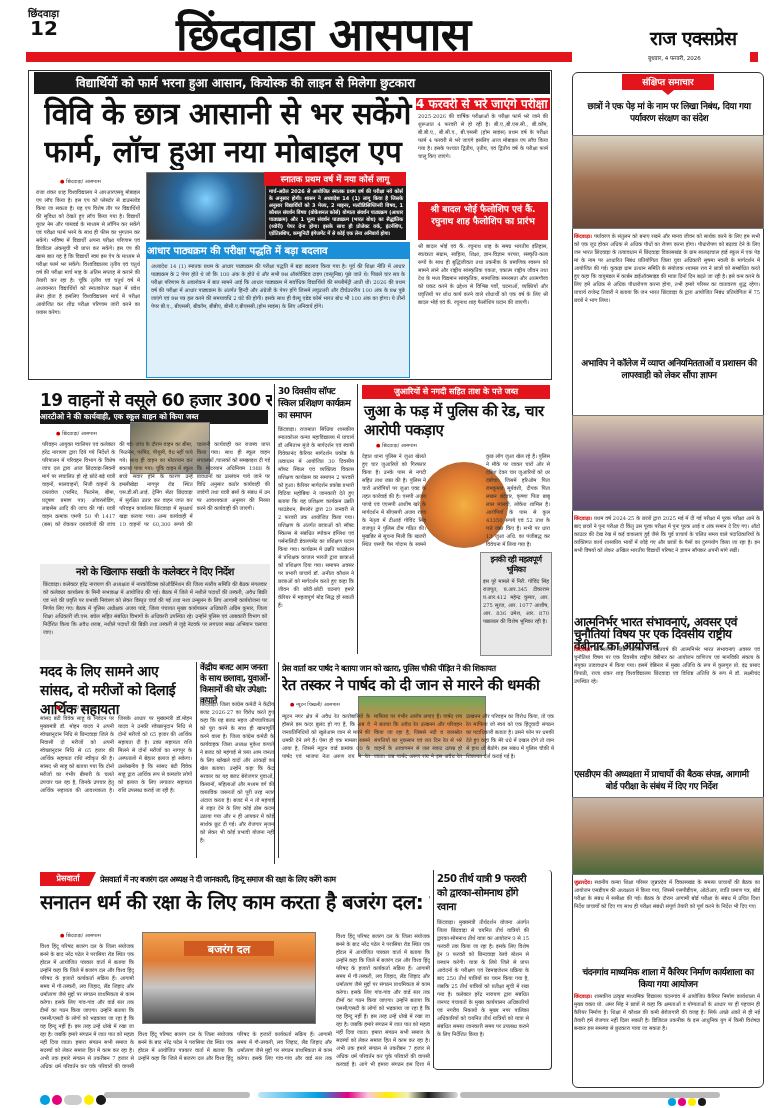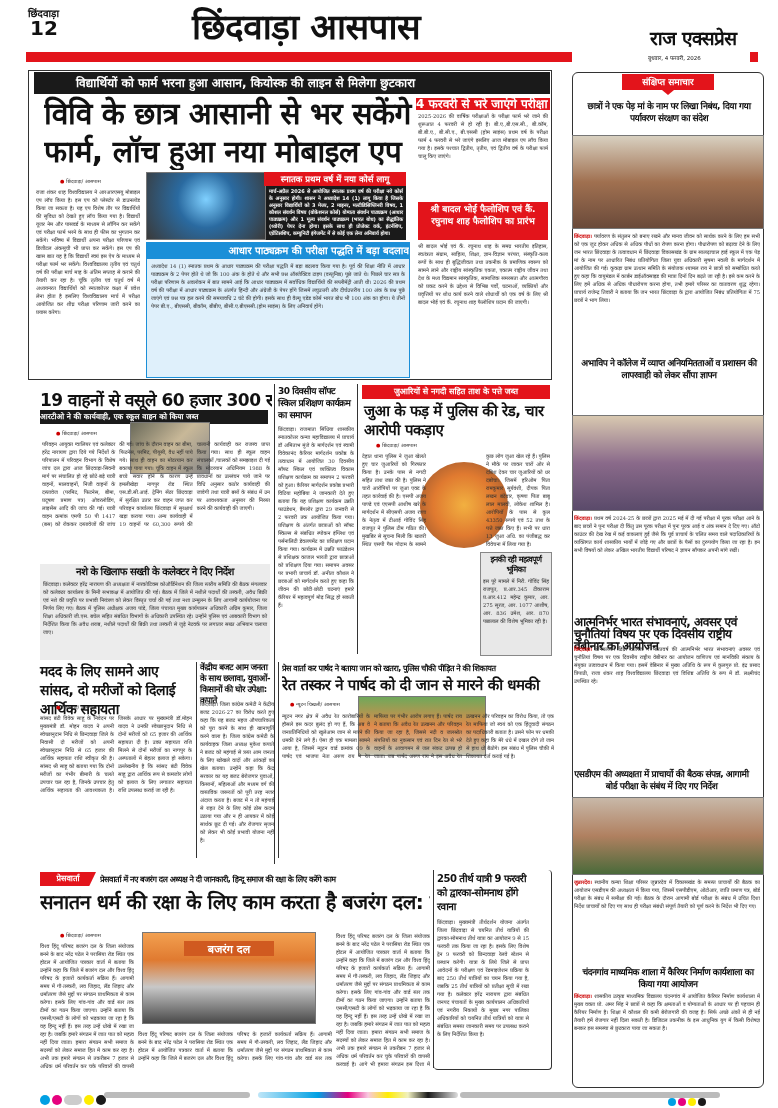--- a/index.html
+++ b/index.html
@@ -14,21 +14,21 @@
 .sep{background:#333}
 .box{border:1.5px solid #333;border-radius:4px}
 .dot{width:10px;height:10px;border-radius:50%;display:inline-block;margin-right:2px}
 </style>
 </head>
 <body>
 
 <div class="abs" style="left:0;top:0;width:778px;height:42px;">
   <div class="abs" style="left:28px;top:6px;font-size:10px;font-weight:bold;">छिंदवाड़ा</div>
   <div class="abs" style="left:30px;top:16px;font-size:20px;font-weight:bold;">12</div>
-  <div class="abs hd" style="left:192px;top:2px;width:190px;font-size:35px;white-space:nowrap;">छिंदवाड़ा आसपास</div>
+  <div class="abs hd" style="left:176px;top:2px;width:190px;font-size:45px;white-space:nowrap;">छिंदवाड़ा आसपास</div>
   <div class="abs hd" style="left:650px;top:25px;font-size:19px;white-space:nowrap;">राज एक्सप्रेस</div>
 </div>
 <div class="abs" style="left:26px;top:52px;width:546px;height:10px;background:#e3141b;">
   <span style="color:#fff;font-family:'DejaVu Serif',serif;font-size:6px;font-weight:bold;margin-left:3px;line-height:10px;">www.rajexpress.com</span>
 </div>
 <div class="abs" style="left:648px;top:54px;font-size:5.5px;">बुधवार, 4 फरवरी, 2026</div>
 <div class="abs" style="left:750px;top:52px;width:8px;height:10px;background:#e3141b;"></div>
 
 <div class="abs box" style="left:28px;top:70px;width:524px;height:310px;border-radius:0;"></div>
 <div class="abs" style="left:30px;top:72px;width:520px;height:22px;background:#1a1a1a;border-left:4px solid #fff;padding-left:34px;">
@@ -40,21 +40,21 @@
 <div class="abs dl" style="left:60px;top:178px;">● <span>छिंदवाड़ा/ आसपास</span></div>
 <div class="abs bt" style="left:36px;top:188px;width:104px;height:190px;">राजा शंकर शाह विश्वविद्यालय ने आरआरएसयू मोबाइल एप लॉच किया है। इस एप को प्लेस्टोर से डाउनलोड किया जा सकता है। यह एप विशेष तौर पर विद्यार्थियों की सुविधा को देखते हुए लॉच किया गया है। विद्यार्थी यूजर नेम और पासवर्ड के माध्यम से लॉगिन कर सकेंगे एवं परीक्षा फार्म भरने के साथ ही फीस का भुगतान कर सकेंगे। भविष्य में विद्यार्थी अपना परीक्षा परिणाम एवं डिजीटल अंकसूची भी प्राप्त कर सकेंगे। इस एप की खास बात यह है कि विद्यार्थी स्वयं इस ऐप के माध्यम से परीक्षा फार्म भर सकेंगे। विश्वविद्यालय तृतीय एवं चतुर्थ वर्ष की परीक्षा मार्च माह के अंतिम सप्ताह से कराने की तैयारी कर रहा है। चूंकि तृतीय एवं चतुर्थ वर्ष में अध्ययनरत विद्यार्थियों को स्नातकोत्तर कक्षा में प्रवेश लेना होता है इसलिए विश्वविद्यालय मार्च में परीक्षा आयोजित कर शीघ्र परीक्षा परिणाम जारी करने का प्रयास करेगा।</div>
 
 <div class="abs photo" style="left:146px;top:172px;width:120px;height:68px;background:radial-gradient(circle at 50% 40%,#7fd0ff,#2a6aa0 40%,#3a3a3a);"></div>
 <div class="abs redbar" style="left:264px;top:172px;width:142px;height:14px;font-size:8.5px;text-align:center;line-height:14px;white-space:nowrap;overflow:hidden;">स्नातक प्रथम वर्ष में नया कोर्स लागू</div>
 <div class="abs" style="left:266px;top:186px;width:140px;height:54px;background:#1a1a1a;">
   <div class="bt" style="color:#fff;padding:2px 3px;height:54px;font-family:'DejaVu Sans',sans-serif;font-weight:bold;font-size:5px;line-height:7px;">मार्च-अप्रैल 2026 से आयोजित स्नातक प्रथम वर्ष की परीक्षा नये कोर्स के अनुसार होगी। शासन ने अध्यादेश 14 (1) लागू किया है जिसके अनुसार विद्यार्थियों को 3 मेजर, 2 माइनर, मल्टीडिसिप्लिनरी विषय, 1 कौशल संवर्धन विषय (वोकेशनल कोर्स) योग्यता संवर्धन पाठ्यक्रम (आधार पाठ्यक्रम) और 1 मूल्य संवर्धन पाठ्यक्रम (भारत बोध) का सैद्धांतिक (थ्योरी) पेपर देना होगा। इसके साथ ही प्रोजेक्ट वर्क, इंटर्नशिप, एप्रेंटिसशिप, कम्युनिटी इंगेजमेंट में से कोई एक लेना अनिवार्य होगा।</div>
 </div>
 
 <div class="abs" style="left:146px;top:242px;width:264px;height:136px;background:#dff0fb;border:1px solid #1b8fd8;">
-  <div style="background:#1b8fd8;color:#fff;font-weight:bold;font-size:10px;text-align:right;line-height:16px;white-space:nowrap;overflow:hidden;">आधार पाठ्यक्रम की परीक्षा पद्धति में बड़ा बदलाव</div>
+  <div style="background:#1b8fd8;color:#fff;font-weight:bold;font-size:10px;text-align:left;line-height:16px;white-space:nowrap;overflow:hidden;">आधार पाठ्यक्रम की परीक्षा पद्धति में बड़ा बदलाव</div>
   <div class="bt" style="padding:3px 4px;height:118px;">अध्यादेश 14 (1) स्नातक प्रथम के आधार पाठ्यक्रम की परीक्षा पद्धति में बड़ा बदलाव किया गया है। पूर्व की शिक्षा नीति में आधार पाठ्यक्रम के 2 पेपर होते थे जो कि 100 अंक के होते थे और सभी प्रश्न ऑब्जेक्टिव टाइप (वस्तुनिष्ठ) पूछे जाते थे। पिछले चार सत्र के परीक्षा परिणाम के अवलोकन में बात सामने आई कि आधार पाठ्यक्रम में सर्वाधिक विद्यार्थियों की सप्लीमेंट्री आती थी। 2026 की प्रथम वर्ष की परीक्षा में आधार पाठ्यक्रम के अंतर्गत हिन्दी और अंग्रेजी के पेपर होंगे जिसमें लघुउत्तरी और दीर्घउत्तरीय 100 अंक के प्रश्न पूछे जाएंगे एवं प्रश्न पत्र हल करने की समयावधि 2 घंटे की होगी। इसके साथ ही वैल्यू एडेड कोर्स भारत बोध भी 100 अंक का होगा। ये तीनों पेपर बी.ए., बीएससी, बीकॉम, बीबीए, बीसी.ए.बीएससी.(होम साइंस) के लिए अनिवार्य होंगे।</div>
 </div>
 
 <div class="abs redbar" style="left:416px;top:98px;width:134px;height:12px;font-size:12px;text-align:center;line-height:12px;white-space:nowrap;overflow:hidden;">4 फरवरी से भरे जाएंगे परीक्षा फार्म</div>
 <div class="abs bt" style="left:418px;top:112px;width:130px;height:88px;">2025-2026 की वार्षिक परीक्षाओं के परीक्षा फार्म भरे जाने की शुरूआत 4 फरवरी से हो रही है। बी.ए.,बी.एस.सी., बी.कॉम, बी.बी.ए., बी.सी.ए., बी.एससी (होम साइंस) प्रथम वर्ष के परीक्षा फार्म 4 फरवरी से भरे जाएंगे इसलिए आज मोबाइल एप लॉच किया गया है। इसके पश्चात द्वितीय, तृतीय, एवं द्वितीय वर्ष के परीक्षा फार्म चालू किए जाएंगे।</div>
 <div class="abs redbar" style="left:418px;top:202px;width:130px;height:38px;font-size:9px;text-align:center;line-height:12px;padding:1px;overflow:hidden;">श्री बादल भोई फैलोशिप एवं कैं. रघुनाथ शाह फैलोशिप का प्रारंभ</div>
 <div class="abs bt" style="left:418px;top:242px;width:130px;height:134px;">श्री बादल भोई एवं कैं. रघुनाथ शाह के समग्र भारतीय इतिहास, स्वतंत्रता संग्राम, साहित्य, शिक्षा, ज्ञान-विज्ञान परंपरा, संस्कृति-कला रूपों के साथ ही बुद्धिजीवता तथा तकनीक के प्रमाणिक स्वरूप को सामने लाने और राष्ट्रीय सांस्कृतिक एकता, एकात्म राष्ट्रीय जीवन तथा देश के मध्य विद्यमान सांस्कृतिक, सामाजिक समरसता और आत्मगौरव को प्रकट करने के उद्देश्य से विभिन्न पर्वों, घटनाओं, व्यक्तियों और प्रवृत्तियों पर शोध कार्य करने वाले शोधार्थी को एक वर्ष के लिए श्री बादल भोई एवं कैं. रघुनाथ शाह फैलोशिप प्रदान की जाएगी।</div>
 
 <div class="abs box" style="left:572px;top:72px;width:192px;height:1016px;border-radius:6px;"></div>
 <div class="abs redbar" style="left:622px;top:74px;width:92px;height:16px;font-size:9px;text-align:center;line-height:16px;">संक्षिप्त समाचार</div>

